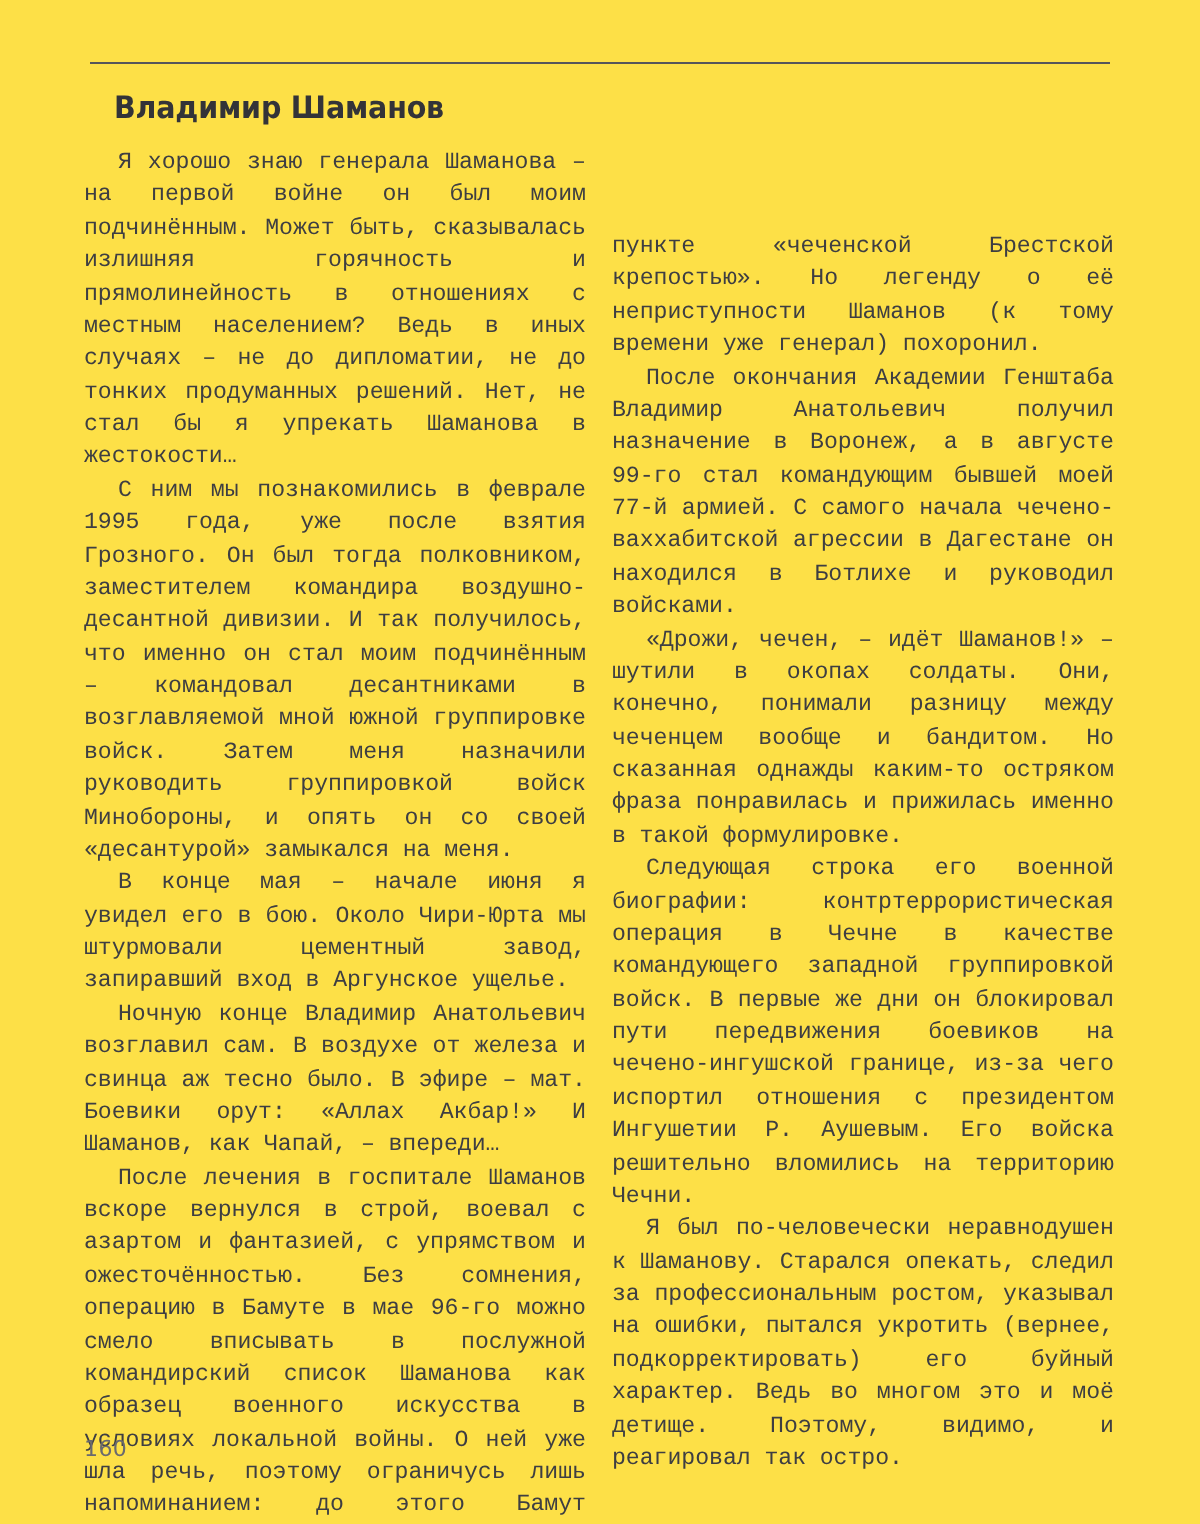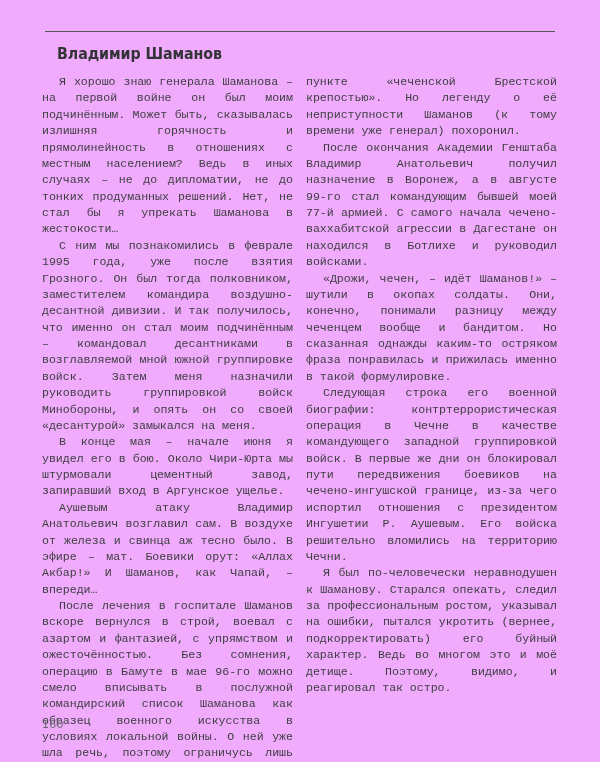--- a/index.html
+++ b/index.html
@@ -13,21 +13,21 @@
     font-family: "DejaVu Sans", sans-serif;
     color: #3b3b3b;
     overflow: hidden;
     position: relative;
   }
   .page {
     position: absolute;
     left: 0; top: 0;
     width: 600px;
     height: 762px;
-    background: #f0abfc;
+    background: #fde047;
   }
   .page-rule {
     position: absolute;
     left: 45px;
     top: 31px;
     width: 510px;
     height: 1px;
     background: #55555a;
   }
   .chapter-title {
@@ -51,21 +51,21 @@
     height: 640px;
     font-family: Liberation Mono, monospace;
   }
   .col {
     position: absolute;
     top: 0;
     width: 251px;
     height: 640px;
   }
   .col-left { left: 0; }
-  .col-right { left: 264px; }
+  .col-right { left: 264px; margin-top: 42px; }
   .col p {
     margin: 0;
     text-indent: 17px;
     text-align: justify;
     font-size: 11.6px;
     line-height: 16.38px;
     color: #3e3e42;
     letter-spacing: -0.02px;
     word-spacing: -0.1px;
     -webkit-hyphens: none;
@@ -91,21 +91,21 @@
   <div class="page-rule"></div>
 
   <div class="chapter-title">Владимир Шаманов</div>
 
   <div class="columns">
 
     <div class="col col-left">
       <p>Я хорошо знаю генерала Шаманова – на первой войне он был моим подчинённым. Может быть, сказывалась излишняя горячность и прямолинейность в отношениях с местным населением? Ведь в иных случаях – не до дипломатии, не до тонких продуманных решений. Нет, не стал бы я упрекать Шаманова в жестокости…</p>
       <p>С ним мы познакомились в феврале 1995 года, уже после взятия Грозного. Он был тогда полковником, заместителем командира воздушно-десантной дивизии. И так получилось, что именно он стал моим подчинённым – командовал десантниками в возглавляемой мной южной группировке войск. Затем меня назначили руководить группировкой войск Минобороны, и опять он со своей «десантурой» замыкался на меня.</p>
       <p>В конце мая – начале июня я увидел его в бою. Около Чири-Юрта мы штурмовали цементный завод, запиравший вход в Аргунское ущелье.</p>
-      <p>Аушевым атаку Владимир Анатольевич возглавил сам. В воздухе от железа и свинца аж тесно было. В эфире – мат. Боевики орут: «Аллах Акбар!» И Шаманов, как Чапай, – впереди…</p>
+      <p>Ночную конце Владимир Анатольевич возглавил сам. В воздухе от железа и свинца аж тесно было. В эфире – мат. Боевики орут: «Аллах Акбар!» И Шаманов, как Чапай, – впереди…</p>
       <p>После лечения в госпитале Шаманов вскоре вернулся в строй, воевал с азартом и фантазией, с упрямством и ожесточённостью. Без сомнения, операцию в Бамуте в мае 96-го можно смело вписывать в послужной командирский список Шаманова как образец военного искусства в условиях локальной войны. О ней уже шла речь, поэтому ограничусь лишь напоминанием: до этого Бамут «федералы» пытались взять дважды, но не смогли. Боевики даже окрестили свою базу в этом населённом</p>
     </div>
 
     <div class="col col-right">
       <p class="cont">пункте «чеченской Брестской крепостью». Но легенду о её неприступности Шаманов (к тому времени уже генерал) похоронил.</p>
       <p>После окончания Академии Генштаба Владимир Анатольевич получил назначение в Воронеж, а в августе 99-го стал командующим бывшей моей 77-й армией. С самого начала чечено-ваххабитской агрессии в Дагестане он находился в Ботлихе и руководил войсками.</p>
       <p>«Дрожи, чечен, – идёт Шаманов!» – шутили в окопах солдаты. Они, конечно, понимали разницу между чеченцем вообще и бандитом. Но сказанная однажды каким-то остряком фраза понравилась и прижилась именно в такой формулировке.</p>
       <p>Следующая строка его военной биографии: контртеррористическая операция в Чечне в качестве командующего западной группировкой войск. В первые же дни он блокировал пути передвижения боевиков на чечено-ингушской границе, из-за чего испортил отношения с президентом Ингушетии Р. Аушевым. Его войска решительно вломились на территорию Чечни.</p>
       <p>Я был по-человечески неравнодушен к Шаманову. Старался опекать, следил за профессиональным ростом, указывал на ошибки, пытался укротить (вернее, подкорректировать) его буйный характер. Ведь во многом это и моё детище. Поэтому, видимо, и реагировал так остро.</p>
 

